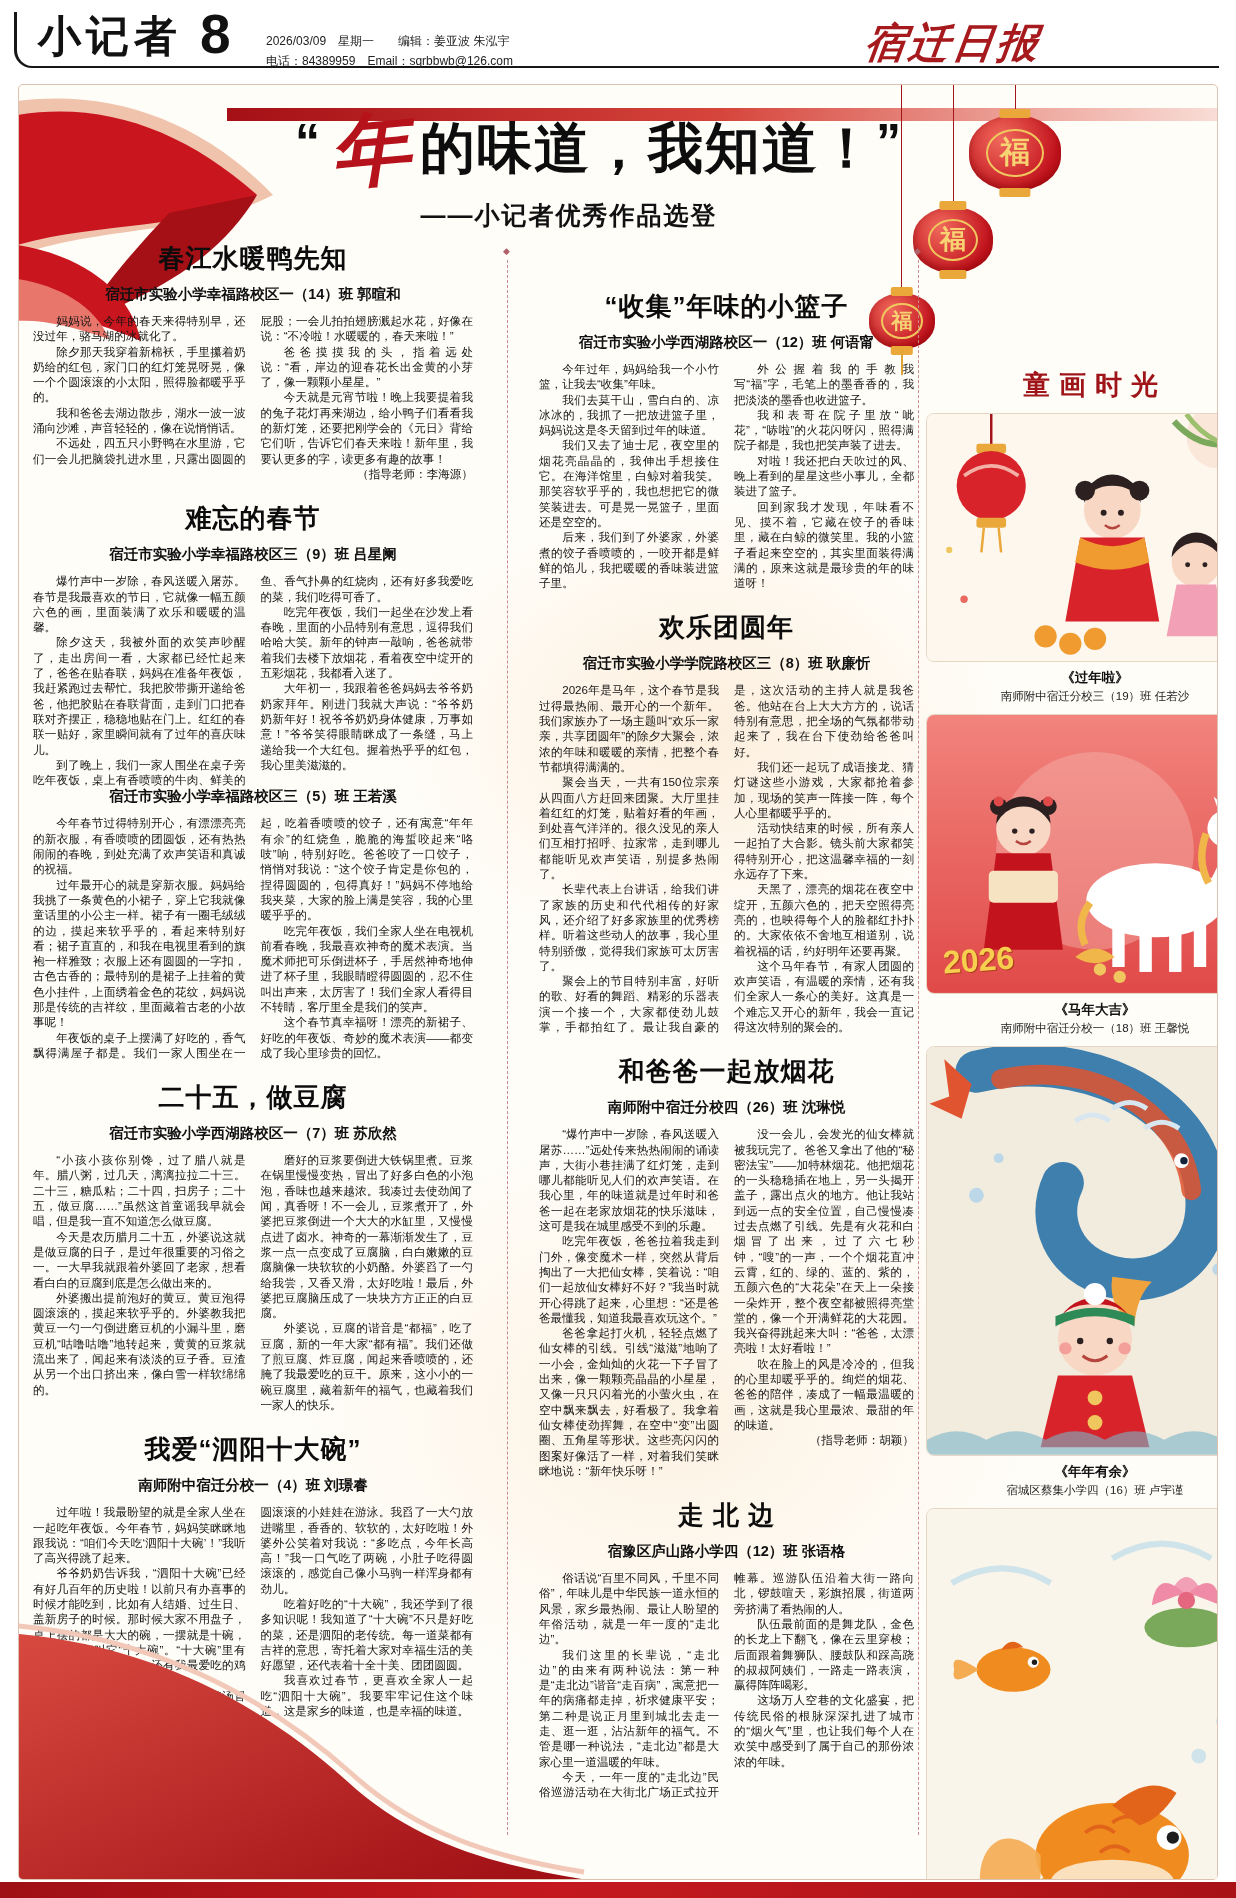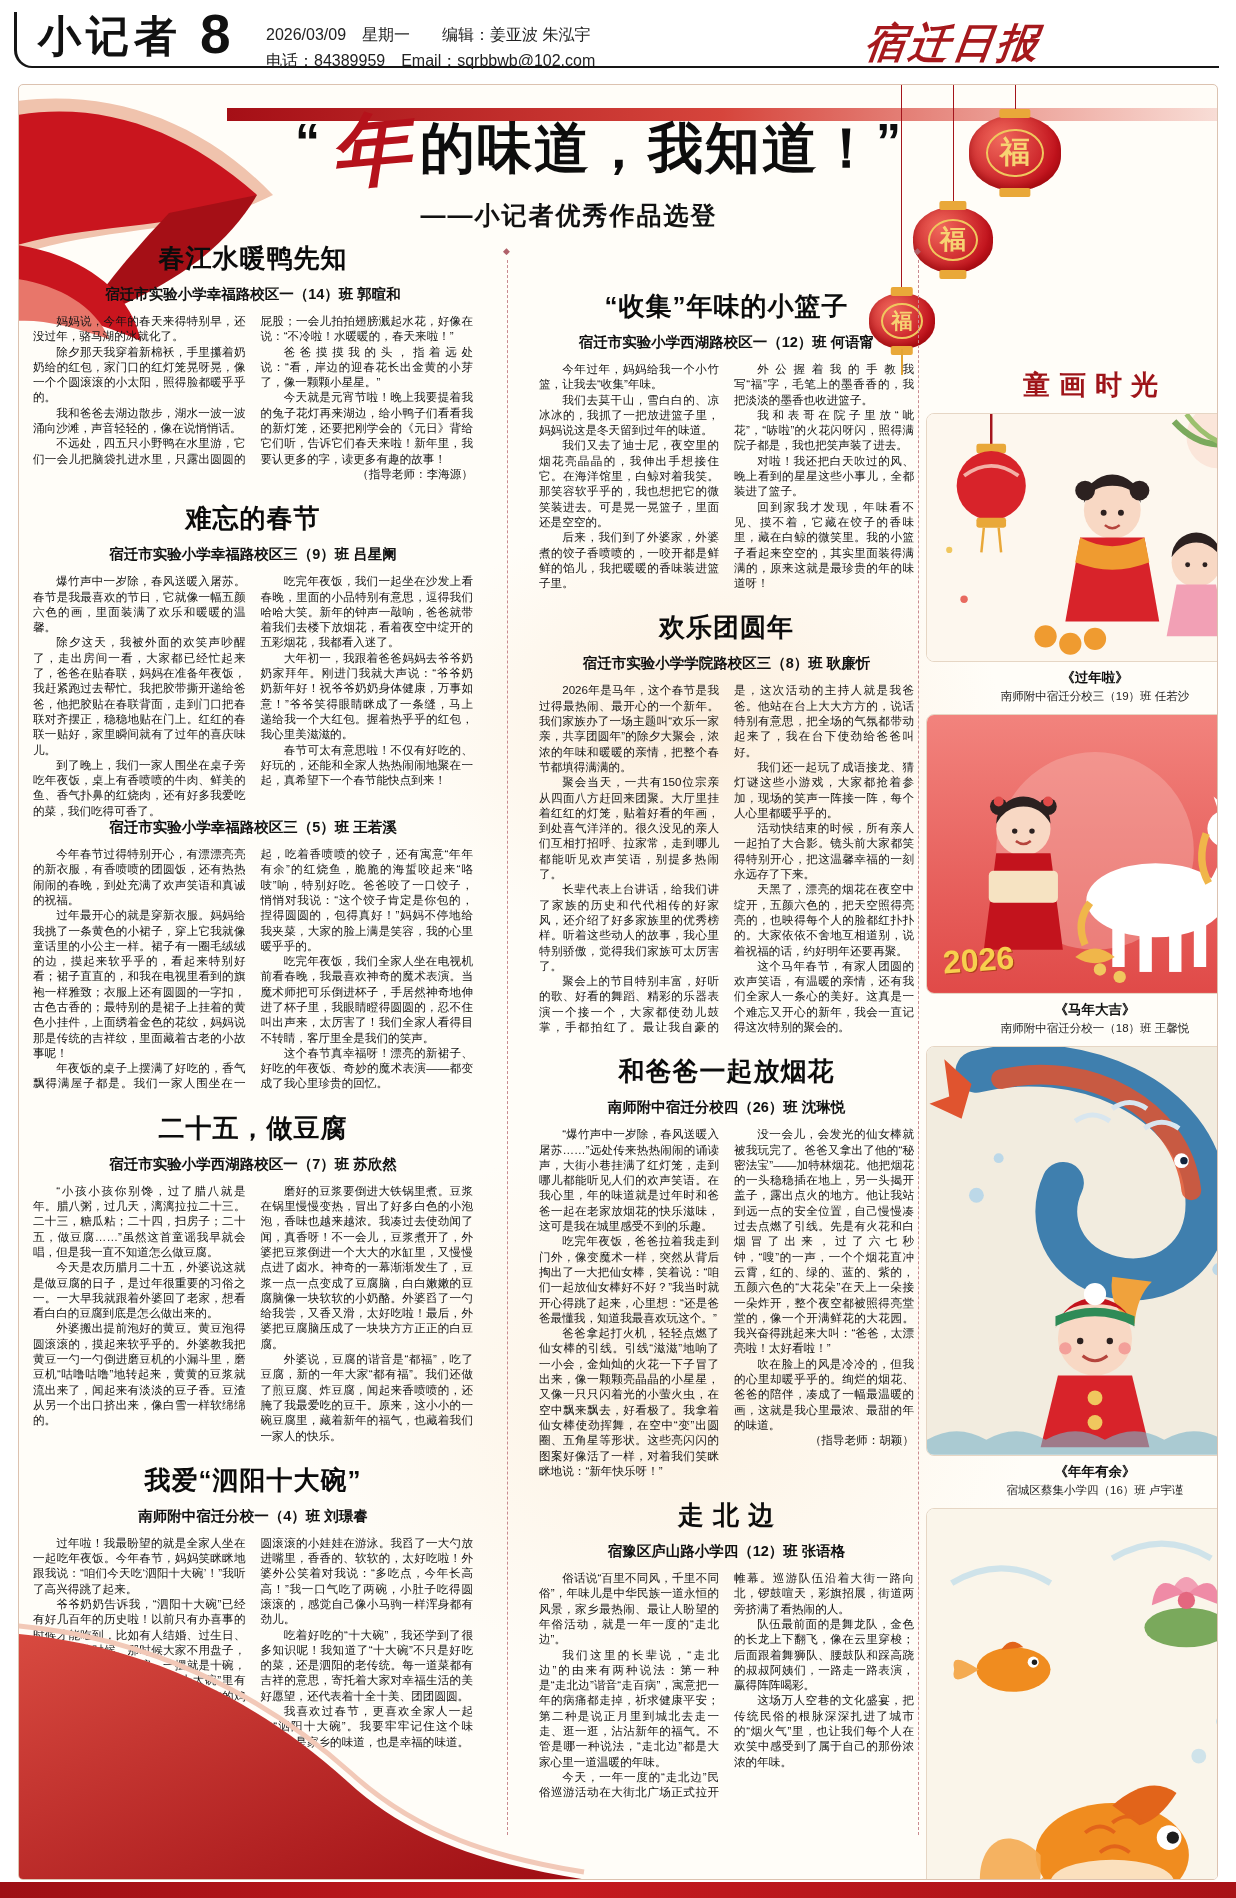--- a/index.html
+++ b/index.html
@@ -7,21 +7,21 @@
     position:relative;width:1236px;height:1898px;overflow:hidden;
     background:#ffffff;color:#111;
     font-family:"Liberation Sans","DejaVu Sans",sans-serif;
   }
   
   .topbar{position:absolute;top:0;left:0;width:1063px;height:84px;}
   .topbar-rule{position:absolute;left:14px;top:12px;width:1202px;height:54px;
     border-left:3px solid #161616;border-bottom:2px solid #161616;border-bottom-left-radius:18px;}
   .section-label{position:absolute;left:38px;top:8px;font-size:43px;font-weight:700;letter-spacing:5px;}
   .page-num{position:absolute;left:200px;top:2px;font-size:55px;font-weight:700;}
-  .meta{position:absolute;left:266px;top:22px;font-size:16px;line-height:1.65;color:#222;}
+  .meta{position:absolute;left:266px;top:32px;font-size:12px;line-height:1.65;color:#222;}
   .masthead{position:absolute;right:22px;top:16px;font-size:41px;font-weight:700;color:#a6191d;
     font-family:"Liberation Serif","DejaVu Serif",serif;font-style:italic;transform:skewX(-7deg);letter-spacing:3px;}
   
   .sheet{position:absolute;top:84px;left:18px;width:1198px;height:1794px;
     border:1px solid #dcc2b0;border-radius:5px;overflow:hidden;
     background:#fffdf8;
     background-image:
       radial-gradient(ellipse 430px 330px at 57% 36%, rgba(250,226,198,.55), rgba(250,226,198,0) 70%),
       radial-gradient(ellipse 520px 400px at 54% 74%, rgba(250,231,206,.5), rgba(250,231,206,0) 70%);}
   .redbar{position:absolute;top:23px;left:208px;right:0;height:13px;z-index:1;
@@ -76,21 +76,21 @@
 </style>
 </head>
 <body>
 
 <div class="topbar">
   <div class="topbar-rule"></div>
   <div class="section-label">小记者</div>
   <div class="page-num">8</div>
   <div class="meta">
     <div>2026/03/09　星期一　　编辑：姜亚波 朱泓宇</div>
-    <div>电话：84389959　Email：sqrbbwb@102.com</div>
+    <div>电话：84389959　Email：sqrbbwb@126.com</div>
   </div>
   <div class="masthead">宿迁日报</div>
 </div>
 
 <div class="sheet">
 
   <div class="redbar"></div>
 
   <svg class="ribbon" viewBox="0 0 360 300">
     <path fill="#f0c3ad" d="M0 18 C95 6 185 38 256 112 C178 152 88 142 0 172 Z"></path>
@@ -148,21 +148,20 @@
       </article>
       <article class="article">
         <h2>难忘的春节</h2>
         <div class="byline">宿迁市实验小学幸福路校区三（9）班 吕星阑</div>
         <div class="abody">
           <p>爆竹声中一岁除，春风送暖入屠苏。春节是我最喜欢的节日，它就像一幅五颜六色的画，里面装满了欢乐和暖暖的温馨。</p>
           <p>除夕这天，我被外面的欢笑声吵醒了，走出房间一看，大家都已经忙起来了，爸爸在贴春联，妈妈在准备年夜饭，我赶紧跑过去帮忙。我把胶带撕开递给爸爸，他把胶贴在春联背面，走到门口把春联对齐摆正，稳稳地贴在门上。红红的春联一贴好，家里瞬间就有了过年的喜庆味儿。</p>
           <p>到了晚上，我们一家人围坐在桌子旁吃年夜饭，桌上有香喷喷的牛肉、鲜美的鱼、香气扑鼻的红烧肉，还有好多我爱吃的菜，我们吃得可香了。</p>
           <p>吃完年夜饭，我们一起坐在沙发上看春晚，里面的小品特别有意思，逗得我们哈哈大笑。新年的钟声一敲响，爸爸就带着我们去楼下放烟花，看着夜空中绽开的五彩烟花，我都看入迷了。</p>
           <p>大年初一，我跟着爸爸妈妈去爷爷奶奶家拜年。刚进门我就大声说：“爷爷奶奶新年好！祝爷爷奶奶身体健康，万事如意！”爷爷笑得眼睛眯成了一条缝，马上递给我一个大红包。握着热乎乎的红包，我心里美滋滋的。</p>
-          <p>春节可太有意思啦！不仅有好吃的、好玩的，还能和全家人热热闹闹地聚在一起，真希望下一个春节能快点到来！</p>
         </div>
       </article>
       <article class="article">
         <div class="byline">宿迁市实验小学幸福路校区三（5）班 王若溪</div>
         <div class="abody">
           <p>今年春节过得特别开心，有漂漂亮亮的新衣服，有香喷喷的团圆饭，还有热热闹闹的春晚，到处充满了欢声笑语和真诚的祝福。</p>
           <p>过年最开心的就是穿新衣服。妈妈给我挑了一条黄色的小裙子，穿上它我就像童话里的小公主一样。裙子有一圈毛绒绒的边，摸起来软乎乎的，看起来特别好看；裙子直直的，和我在电视里看到的旗袍一样雅致；衣服上还有圆圆的一字扣，古色古香的；最特别的是裙子上挂着的黄色小挂件，上面绣着金色的花纹，妈妈说那是传统的吉祥纹，里面藏着古老的小故事呢！</p>
           <p>年夜饭的桌子上摆满了好吃的，香气飘得满屋子都是。我们一家人围坐在一起，吃着香喷喷的饺子，还有寓意“年年有余”的红烧鱼，脆脆的海蜇咬起来“咯吱”响，特别好吃。爸爸咬了一口饺子，悄悄对我说：“这个饺子肯定是你包的，捏得圆圆的，包得真好！”妈妈不停地给我夹菜，大家的脸上满是笑容，我的心里暖乎乎的。</p>
           <p>吃完年夜饭，我们全家人坐在电视机前看春晚，我最喜欢神奇的魔术表演。当魔术师把可乐倒进杯子，手居然神奇地伸进了杯子里，我眼睛瞪得圆圆的，忍不住叫出声来，太厉害了！我们全家人看得目不转睛，客厅里全是我们的笑声。</p>
           <p>这个春节真幸福呀！漂亮的新裙子、好吃的年夜饭、奇妙的魔术表演——都变成了我心里珍贵的回忆。</p>

